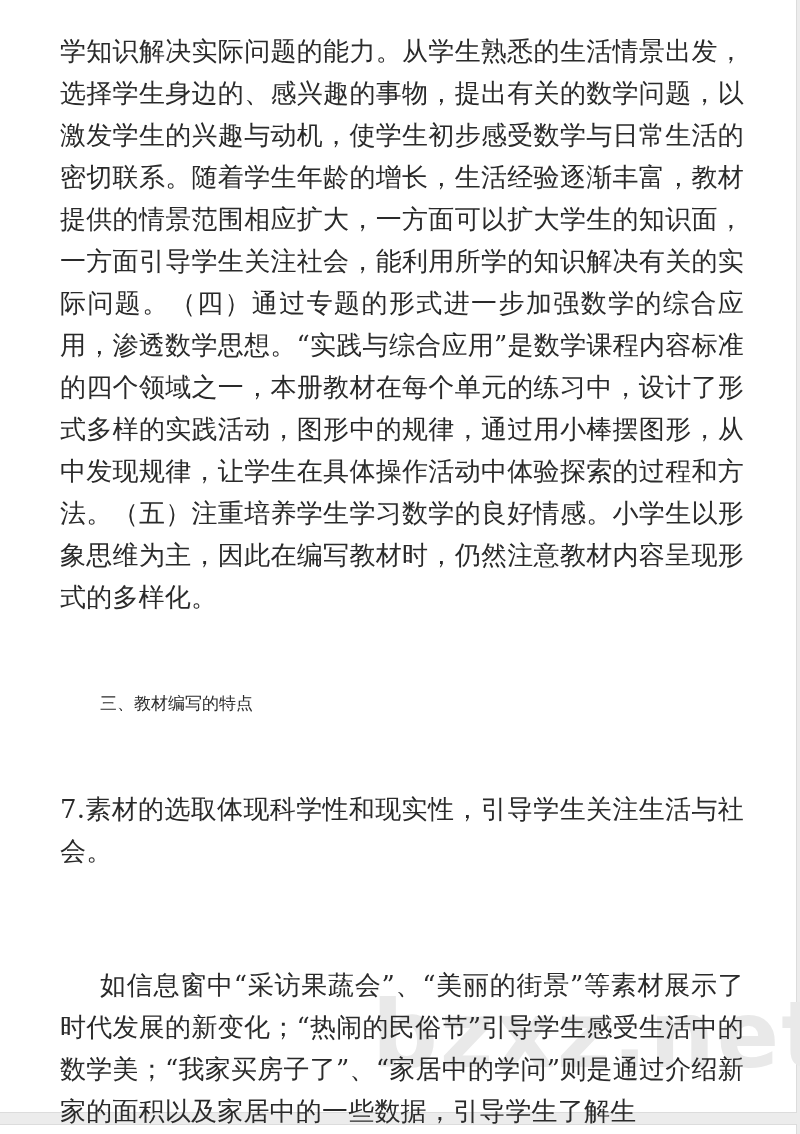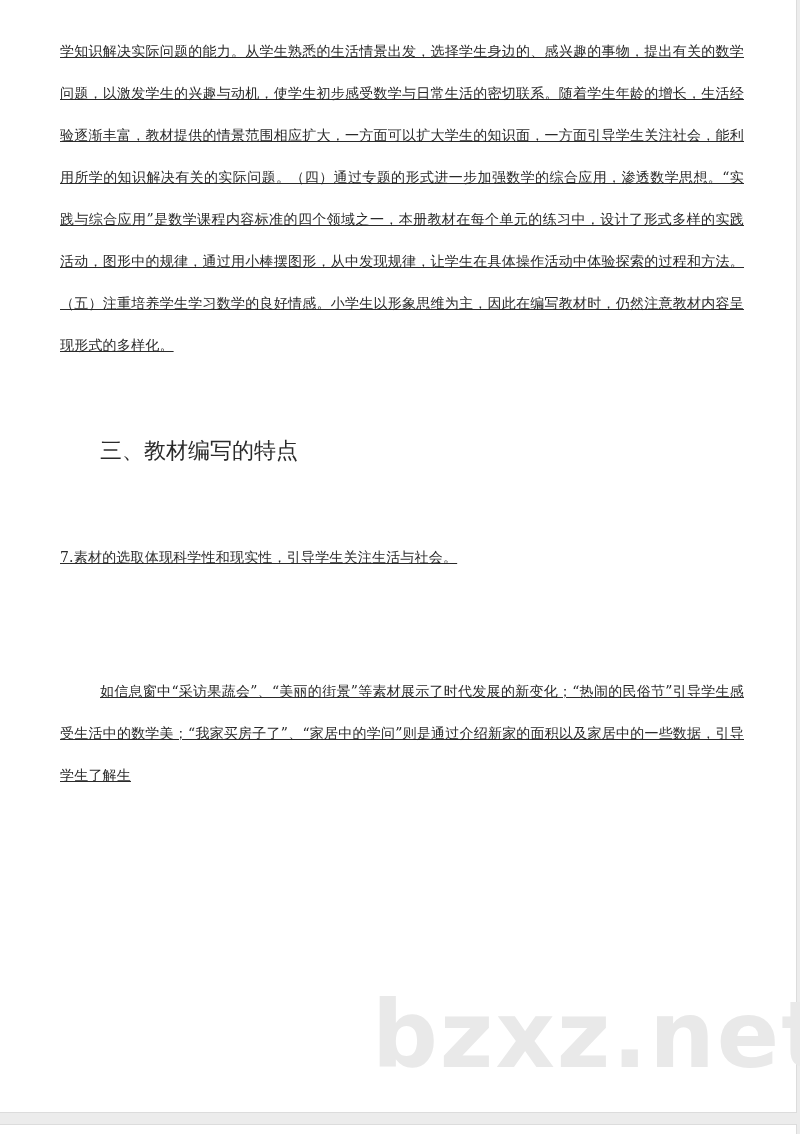--- a/index.html
+++ b/index.html
@@ -22,29 +22,28 @@
       width: 796px; height: 40px;
       background: #ffffff;
       border-top: 1px solid #dcdcdc;
       border-right: 1px solid #dcdcdc;
     }
     .body-text {
       position: absolute; left: 60px; top: 30px; width: 684px;
     }
     .para {
       margin: 0;
-      font-size: 14px;
+      font-size: 26px;
       line-height: 42px;
       letter-spacing: 0.2px;
       text-align: justify;
       text-justify: inter-ideograph;
-      text-decoration: underline;
     }
     .indent { text-indent: 40px; }
-    .heading { margin: 0; font-size: 22px; line-height: 42px; text-indent: 40px; }
+    .heading { margin: 0; font-size: 17px; line-height: 42px; text-indent: 40px; }
     .gap-l { height: 64px; }
     .gap-m { height: 46px; }
     .watermark {
       position: absolute; left: 372px; top: 990px;
       font-family: "DejaVu Sans", "Liberation Sans", sans-serif;
       font-weight: bold; font-size: 92px; letter-spacing: 2px;
       color: #e9e9e9; line-height: 1;
       pointer-events: none; z-index: 0;
     }
     .body-text { z-index: 1; }

